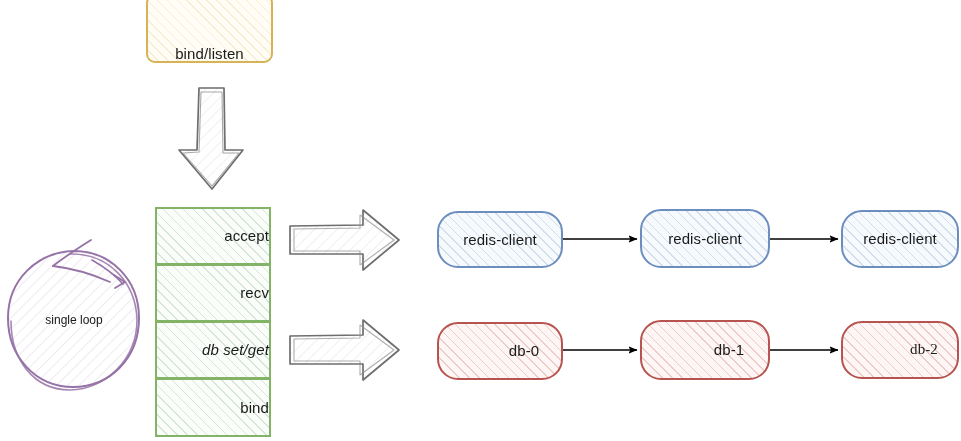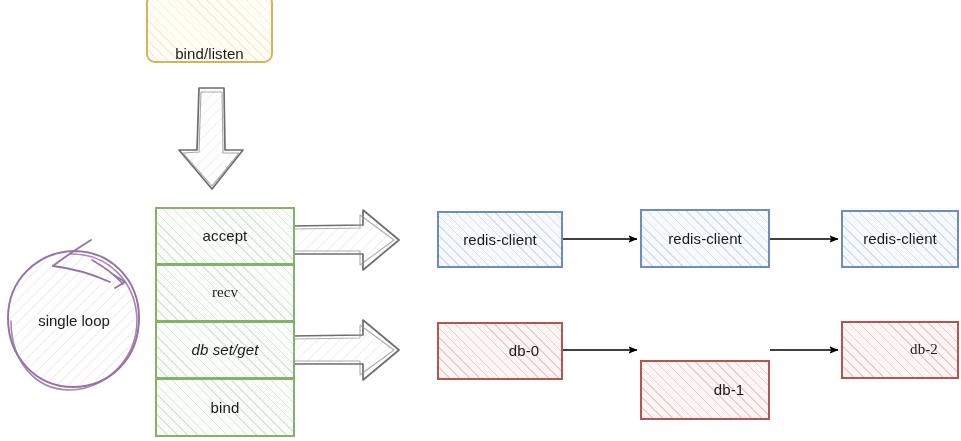--- a/index.html
+++ b/index.html
@@ -83,56 +83,58 @@
     width: 127px;
     height: 69px;
     border: 2px solid #d6b456;
     border-radius: 9px;
   }
   #bind-listen .lbl { position: relative; top: 5px; margin-top: 40px; }
 
   .stack-cell {
     position: absolute;
     left: 155px;
-    width: 140px;
+    width: 116px;
     border: 2px solid #82b366;
     box-sizing: border-box;
+    justify-content: flex-end;
   }
   #stack-accept   { top: 207px; height: 58px; }
-  #stack-recv     { top: 264px; height: 58px; font-family: Liberation Serif, serif; }
+  #stack-recv     { top: 264px; height: 58px; }
   #stack-dbsetget { top: 321px; height: 58px; font-style: italic; }
   #stack-send     { top: 378px; height: 59px; }
 
   #single-loop-label {
     position: absolute;
     left: 8px;
     top: 250px;
     width: 132px;
     height: 140px;
     display: flex;
     align-items: center;
     justify-content: center;
-    font-size: 15px;
+    font-size: 12px;
     color: #1a1a1a;
     user-select: none;
   }
 
   .row-box {
     border-width: 2px;
     border-style: solid;
+    border-radius: 21px;
   }
   .blue-box { border-color: #6c8ebf; }
   .red-box  { border-color: #b85450; padding-left: 48px; }
 
   #redis-0 { left: 437px; top: 211px; width: 126px; height: 57px; }
   #redis-1 { left: 640px; top: 209px; width: 130px; height: 59px; }
   #redis-2 { left: 841px; top: 210px; width: 118px; height: 58px; }
 
   #db-0 { left: 437px; top: 322px; width: 126px; height: 58px; }
-  #db-1 { left: 640px; top: 320px; width: 130px; height: 60px; margin-top: 40px; }
+  #db-1 { left: 640px; top: 320px; width: 130px; height: 60px; }
   #db-2 { left: 841px; top: 321px; width: 118px; height: 58px; font-family: Liberation Serif, serif; }
 </style>
 </head>
 <body>
 
 <svg id="canvas" viewBox="0 0 961 441">
   <defs>
     <pattern id="hatchGray" width="8" height="8" patternTransform="rotate(45)" patternUnits="userSpaceOnUse">
       <line x1="0" y1="0" x2="0" y2="8" stroke="#9a9a9a" stroke-width="1" opacity="0.30"></line>
     </pattern>

